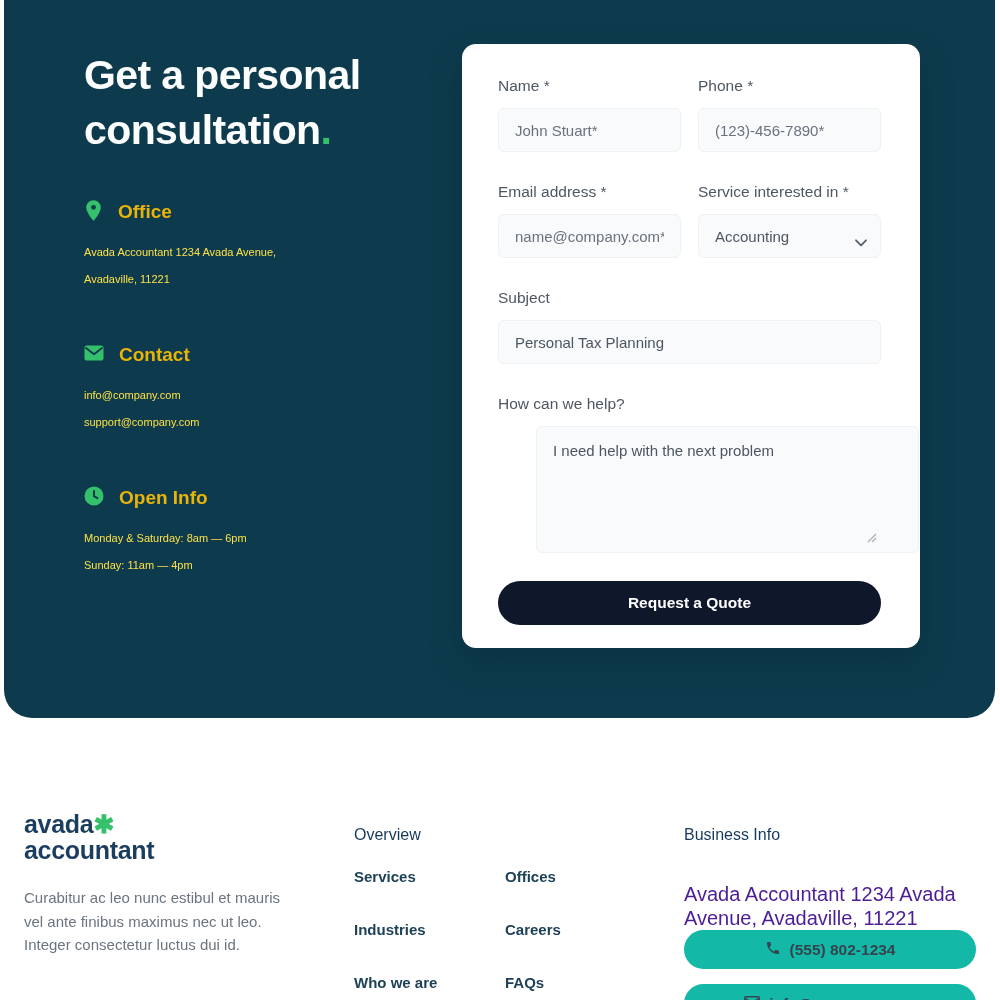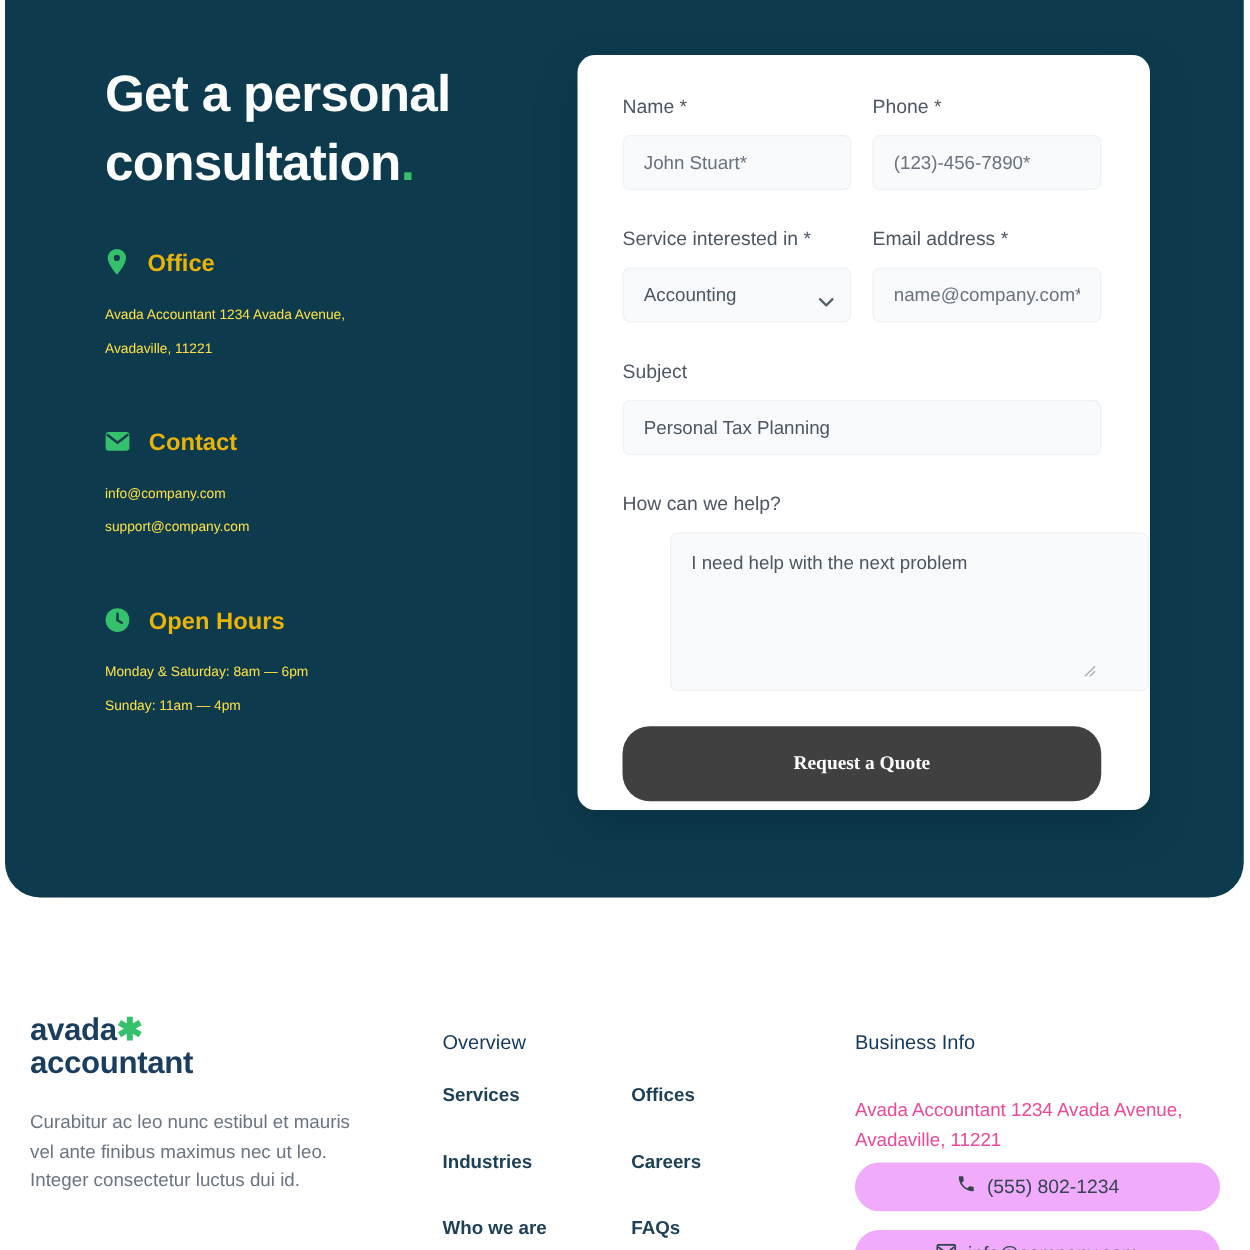--- a/index.html
+++ b/index.html
@@ -41,41 +41,41 @@
   }
   .f-input,.f-select{height:44px;padding:0 16px;}
   .f-input::placeholder{color:#6a737d;opacity:1;}
   .f-select{appearance:none;-webkit-appearance:none;-moz-appearance:none;padding-right:34px;}
   .sel-wrap{position:relative;}
   .sel-wrap .chev{position:absolute;right:14px;top:19px;pointer-events:none;}
   .ta-wrap{position:relative;}
   .f-textarea{height:127px;padding:13px 16px;resize:none;display:block;line-height:21px;margin-left:38px;}
   .ta-grip{position:absolute;right:4px;bottom:6px;pointer-events:none;}
   .submit-btn{
-    display:block;width:100%;height:60px;margin-top:28px;border:none;cursor:pointer;
-    border-radius:22px;background:#404040;color:#ffffff;
-    font-family:Liberation Serif, serif;font-size:15.5px;font-weight:700;
+    display:block;width:100%;height:44px;margin-top:28px;border:none;cursor:pointer;
+    border-radius:22px;background:#0f172a;color:#ffffff;
+    font-family:Liberation Sans, sans-serif;font-size:15.5px;font-weight:700;
   }
 
   
   .brand{position:absolute;left:24px;top:811px;font-size:25px;line-height:26px;font-weight:700;color:#1c3e5e;letter-spacing:-0.3px;}
   .brand .mark{color:#35c16b;}
   .f-desc{position:absolute;left:24px;top:871px;width:268px;font-size:15px;line-height:23.5px;color:#6b7580;}
   .col-head{position:absolute;font-size:16px;font-weight:400;color:#14395e;}
   .ov-head{left:354px;top:826px;}
   .biz-head{left:684px;top:826px;}
   .links{position:absolute;left:354px;top:868px;display:flex;}
   .links-col{display:flex;flex-direction:column;gap:35px;}
   .links-col.c1{width:151px;}
   .links-col a{font-size:15px;line-height:18px;font-weight:700;color:#1d4157;text-decoration:none;}
-  .biz-addr{position:absolute;left:684px;top:862px;width:274px;font-size:15px;line-height:24px;color:#ec4899;}
+  .biz-addr{position:absolute;left:684px;top:862px;width:274px;font-size:20px;line-height:24px;color:#4c1d95;}
   .pill{
     position:absolute;left:684px;width:292px;height:39px;box-sizing:border-box;
     display:flex;align-items:center;justify-content:center;gap:9px;
-    background:#f0abfc;border-radius:20px;font-size:15.5px;font-weight:400;color:#35444f;
+    background:#14b8a6;border-radius:20px;font-size:15.5px;font-weight:700;color:#35444f;
     text-decoration:none;
   }
   .pill-phone{top:930px;}
   .pill-email{top:984px;}
 </style>
 </head>
 <body>
 
 <div class="stage">
 
@@ -117,21 +117,21 @@
       </div>
 
       <div class="info-section">
         <div class="info-head">
           <span>
             <svg width="20" height="20" viewBox="0 0 20 20">
                 <circle cx="10" cy="10" r="9.5" fill="#35c16b"></circle>
                 <path d="M10 5v5.2l3.4 2" fill="none" stroke="#0d3b4d" stroke-width="2" stroke-linecap="round"></path>
               </svg>
           </span>
-          <span class="ttl">Open Hours</span>
+          <span class="ttl">Open Info</span>
         </div>
         <div class="info-lines">
           <div>Monday &amp; Saturday: 8am — 6pm</div>
           <div>Sunday: 11am — 4pm</div>
         </div>
       </div>
 
     </div>
 
     <form class="form-card">
@@ -141,37 +141,37 @@
           <label class="f-label">Name *</label>
           <input class="f-input" type="text" placeholder="John Stuart*" style="">
         </div>
         <div class="f-field">
           <label class="f-label">Phone *</label>
           <input class="f-input" type="text" placeholder="(123)-456-7890*" style="">
         </div>
       </div>
 
       <div class="f-row">
+        <div class="f-field">
+          <label class="f-label">Email address *</label>
+          <input class="f-input" type="text" placeholder="name@company.com*" style="">
+        </div>
         <div class="f-field">
           <label class="f-label">Service interested in *</label>
           <div class="sel-wrap">
             <select class="f-select">
               <option>Accounting</option>
             </select>
             <span class="chev">
               <svg width="12" height="8" viewBox="0 0 12 8">
                   <path d="M1 1.3l5 5 5-5" fill="none" stroke="#55606a" stroke-width="1.8" stroke-linecap="round" stroke-linejoin="round"></path>
                 </svg>
             </span>
           </div>
         </div>
-        <div class="f-field">
-          <label class="f-label">Email address *</label>
-          <input class="f-input" type="text" placeholder="name@company.com*" style="">
-        </div>
       </div>
 
       <div class="f-field" style="margin-bottom:30px;">
         <label class="f-label">Subject</label>
         <input class="f-input" type="text" value="Personal Tax Planning" style="">
       </div>
 
       <div class="f-field">
         <label class="f-label">How can we help?</label>
         <div class="ta-wrap">

